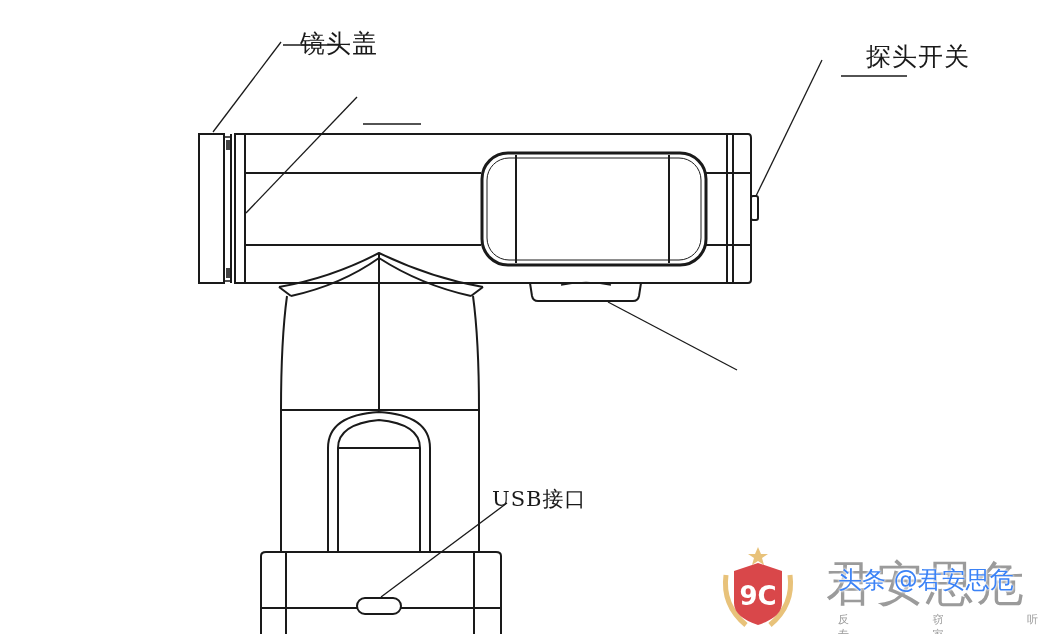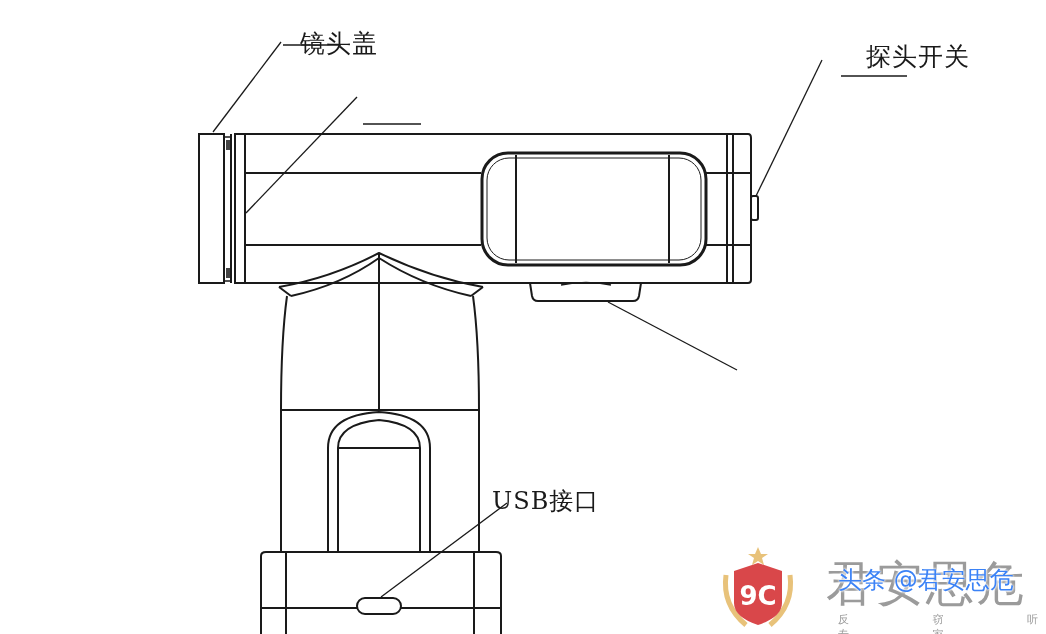--- a/index.html
+++ b/index.html
@@ -1,19 +1,19 @@
 <!DOCTYPE html>
 <html><head>
 <meta charset="utf-8">
 <style>
   html, body { margin:0; padding:0; background:#ffffff; }
   body { width:1046px; height:634px; position:relative; overflow:hidden; font-family:"DejaVu Sans", sans-serif; }
   .canvas { position:absolute; left:0; top:0; width:1046px; height:634px;padding-left:41px; }
   .label { position:absolute; font-family:"DejaVu Sans", sans-serif; color:#1a1a1a; font-size:25px; line-height:1; white-space:nowrap; letter-spacing:1px; }
-  .label.mono { font-family:"DejaVu Serif", serif; font-size:24px; }
+  .label.mono { font-family:"DejaVu Serif", serif; font-size:21px; }
   .wm-title { position:absolute; left:826px; top:552px; font-family:"DejaVu Serif", serif; font-size:48px; color:#8a8a8a; opacity:0.85; letter-spacing:2px; }
   .wm-sub { position:absolute; left:838px; top:612px; font-size:11px; color:#9a9a9a; letter-spacing:40px; }
   .wm-credit { position:absolute; left:838px; top:564px; font-size:24px; color:#3b82f6; text-shadow:0 0 3px #fff, 0 0 3px #fff, 0 0 2px #fff; }
   .logo { position:absolute; left:718px; top:545px; width:80px; height:86px; }
 </style>
 </head>
 <body>
 
 <div class="canvas">
   <svg width="1046" height="634" viewBox="0 0 1046 634" xmlns="http://www.w3.org/2000/svg">

